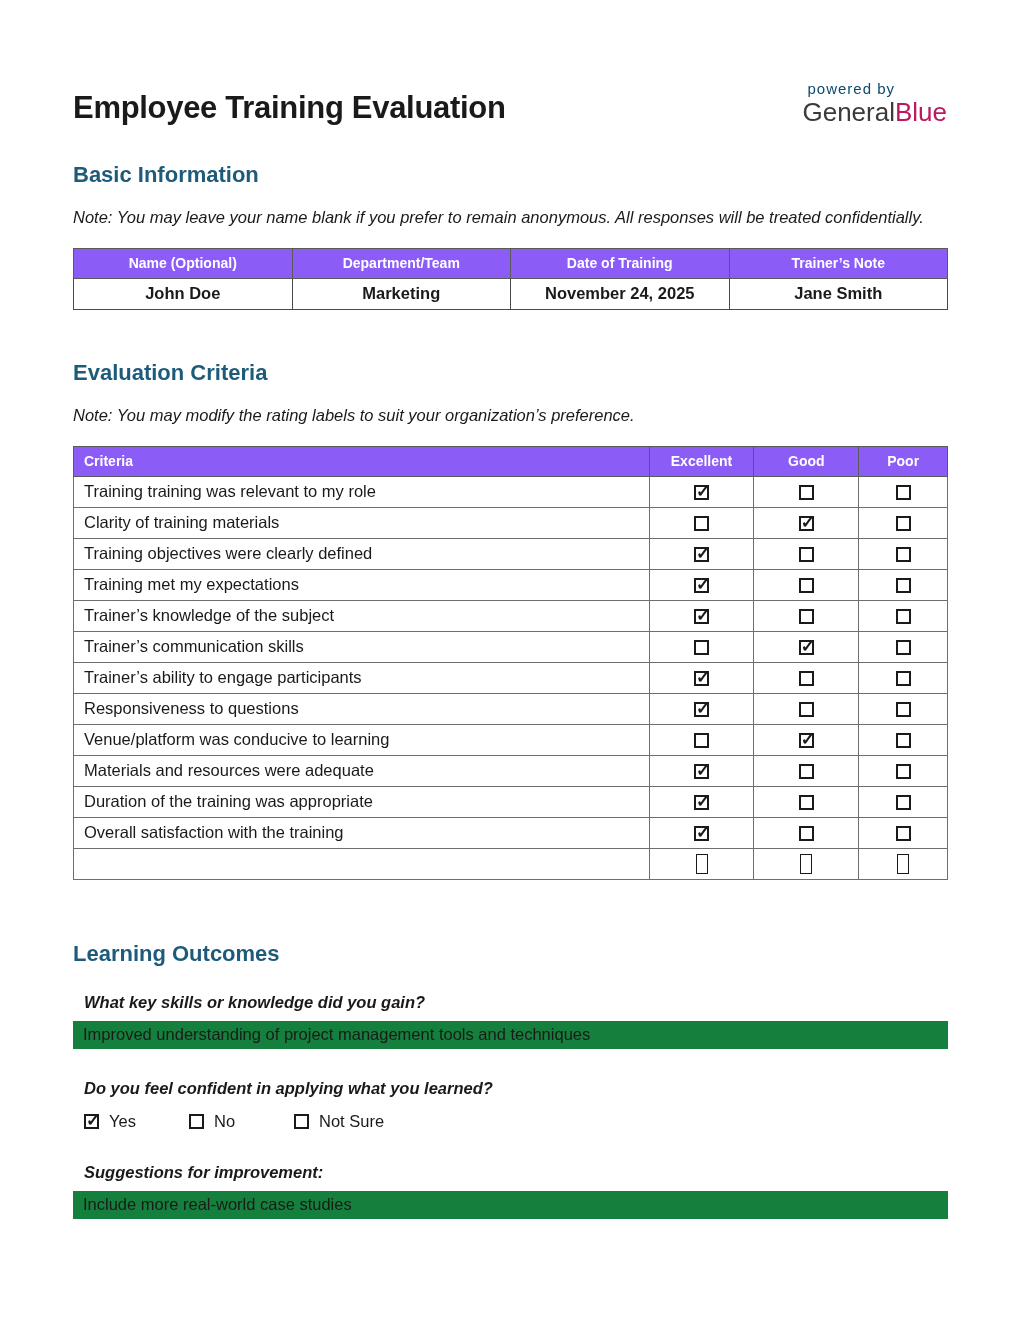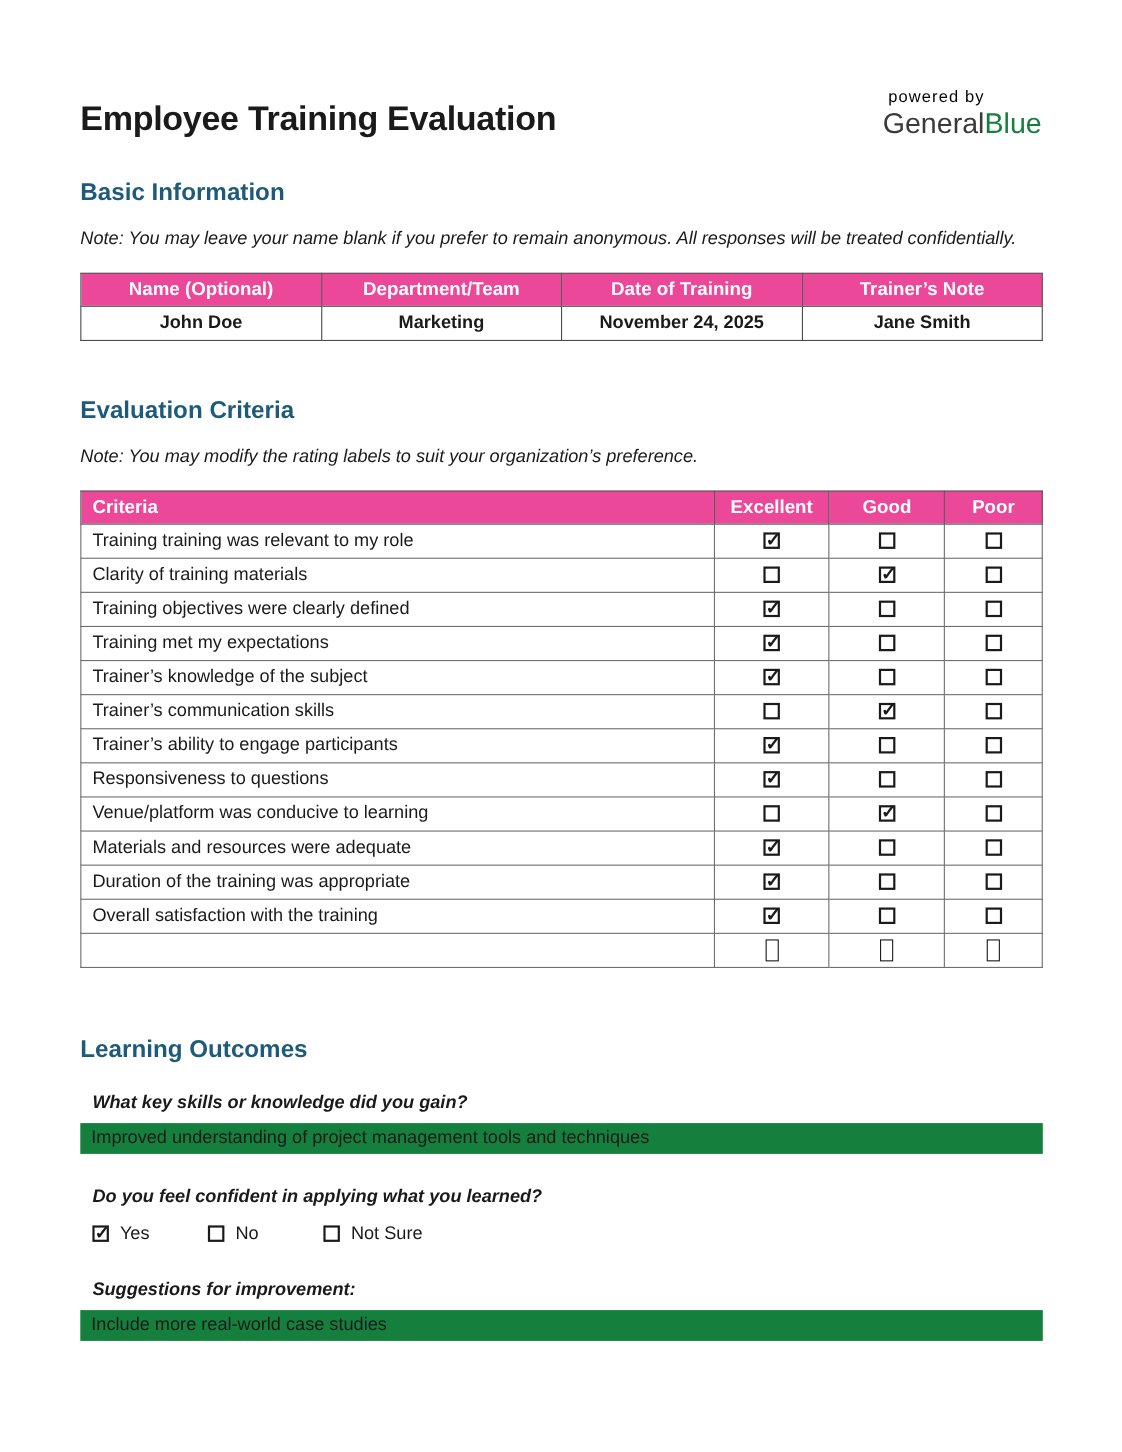--- a/index.html
+++ b/index.html
@@ -21,28 +21,28 @@
     padding-top: 80px;
   }
   .doc-title {
     font-size: 31px;
     font-weight: bold;
     margin: 10px 0 0 0;
     letter-spacing: -0.3px;
   }
   .logo-block { text-align: left; margin-top: 0; }
   .powered-by {
-    color: #000000;
+    color: #0c4a6e;
     font-size: 15px;
     letter-spacing: 1px;
     padding-left: 5px;
   }
   .brand { font-size: 26px; line-height: 1.2; }
   .brand-general { color: #3a3a3a; }
-  .brand-blue { color: #15803d; }
+  .brand-blue { color: #be185d; }
 
   
   .section-heading {
     color: #1e5b7b;
     font-size: 22px;
     font-weight: bold;
     margin: 0;
   }
   .heading-basic { margin-top: 34px; }
   .heading-eval { margin-top: 50px; }
@@ -57,24 +57,24 @@
 
   
   table {
     border-collapse: collapse;
     table-layout: fixed;
     width: 875px;
   }
   .basic-table { margin-top: 16px; }
   .criteria-table { margin-top: 17px; }
   th {
-    background: #ec4899;
+    background: #8b5cf6;
     color: #ffffff;
     font-weight: bold;
-    font-size: 17px;
+    font-size: 14px;
     height: 30px;
     border: 1px solid #5a5a5a;
     padding: 0 6px;
   }
   td {
     border: 1px solid #6e6e6e;
     height: 31px;
     font-size: 16.5px;
     text-align: center;
     padding: 0 6px;

